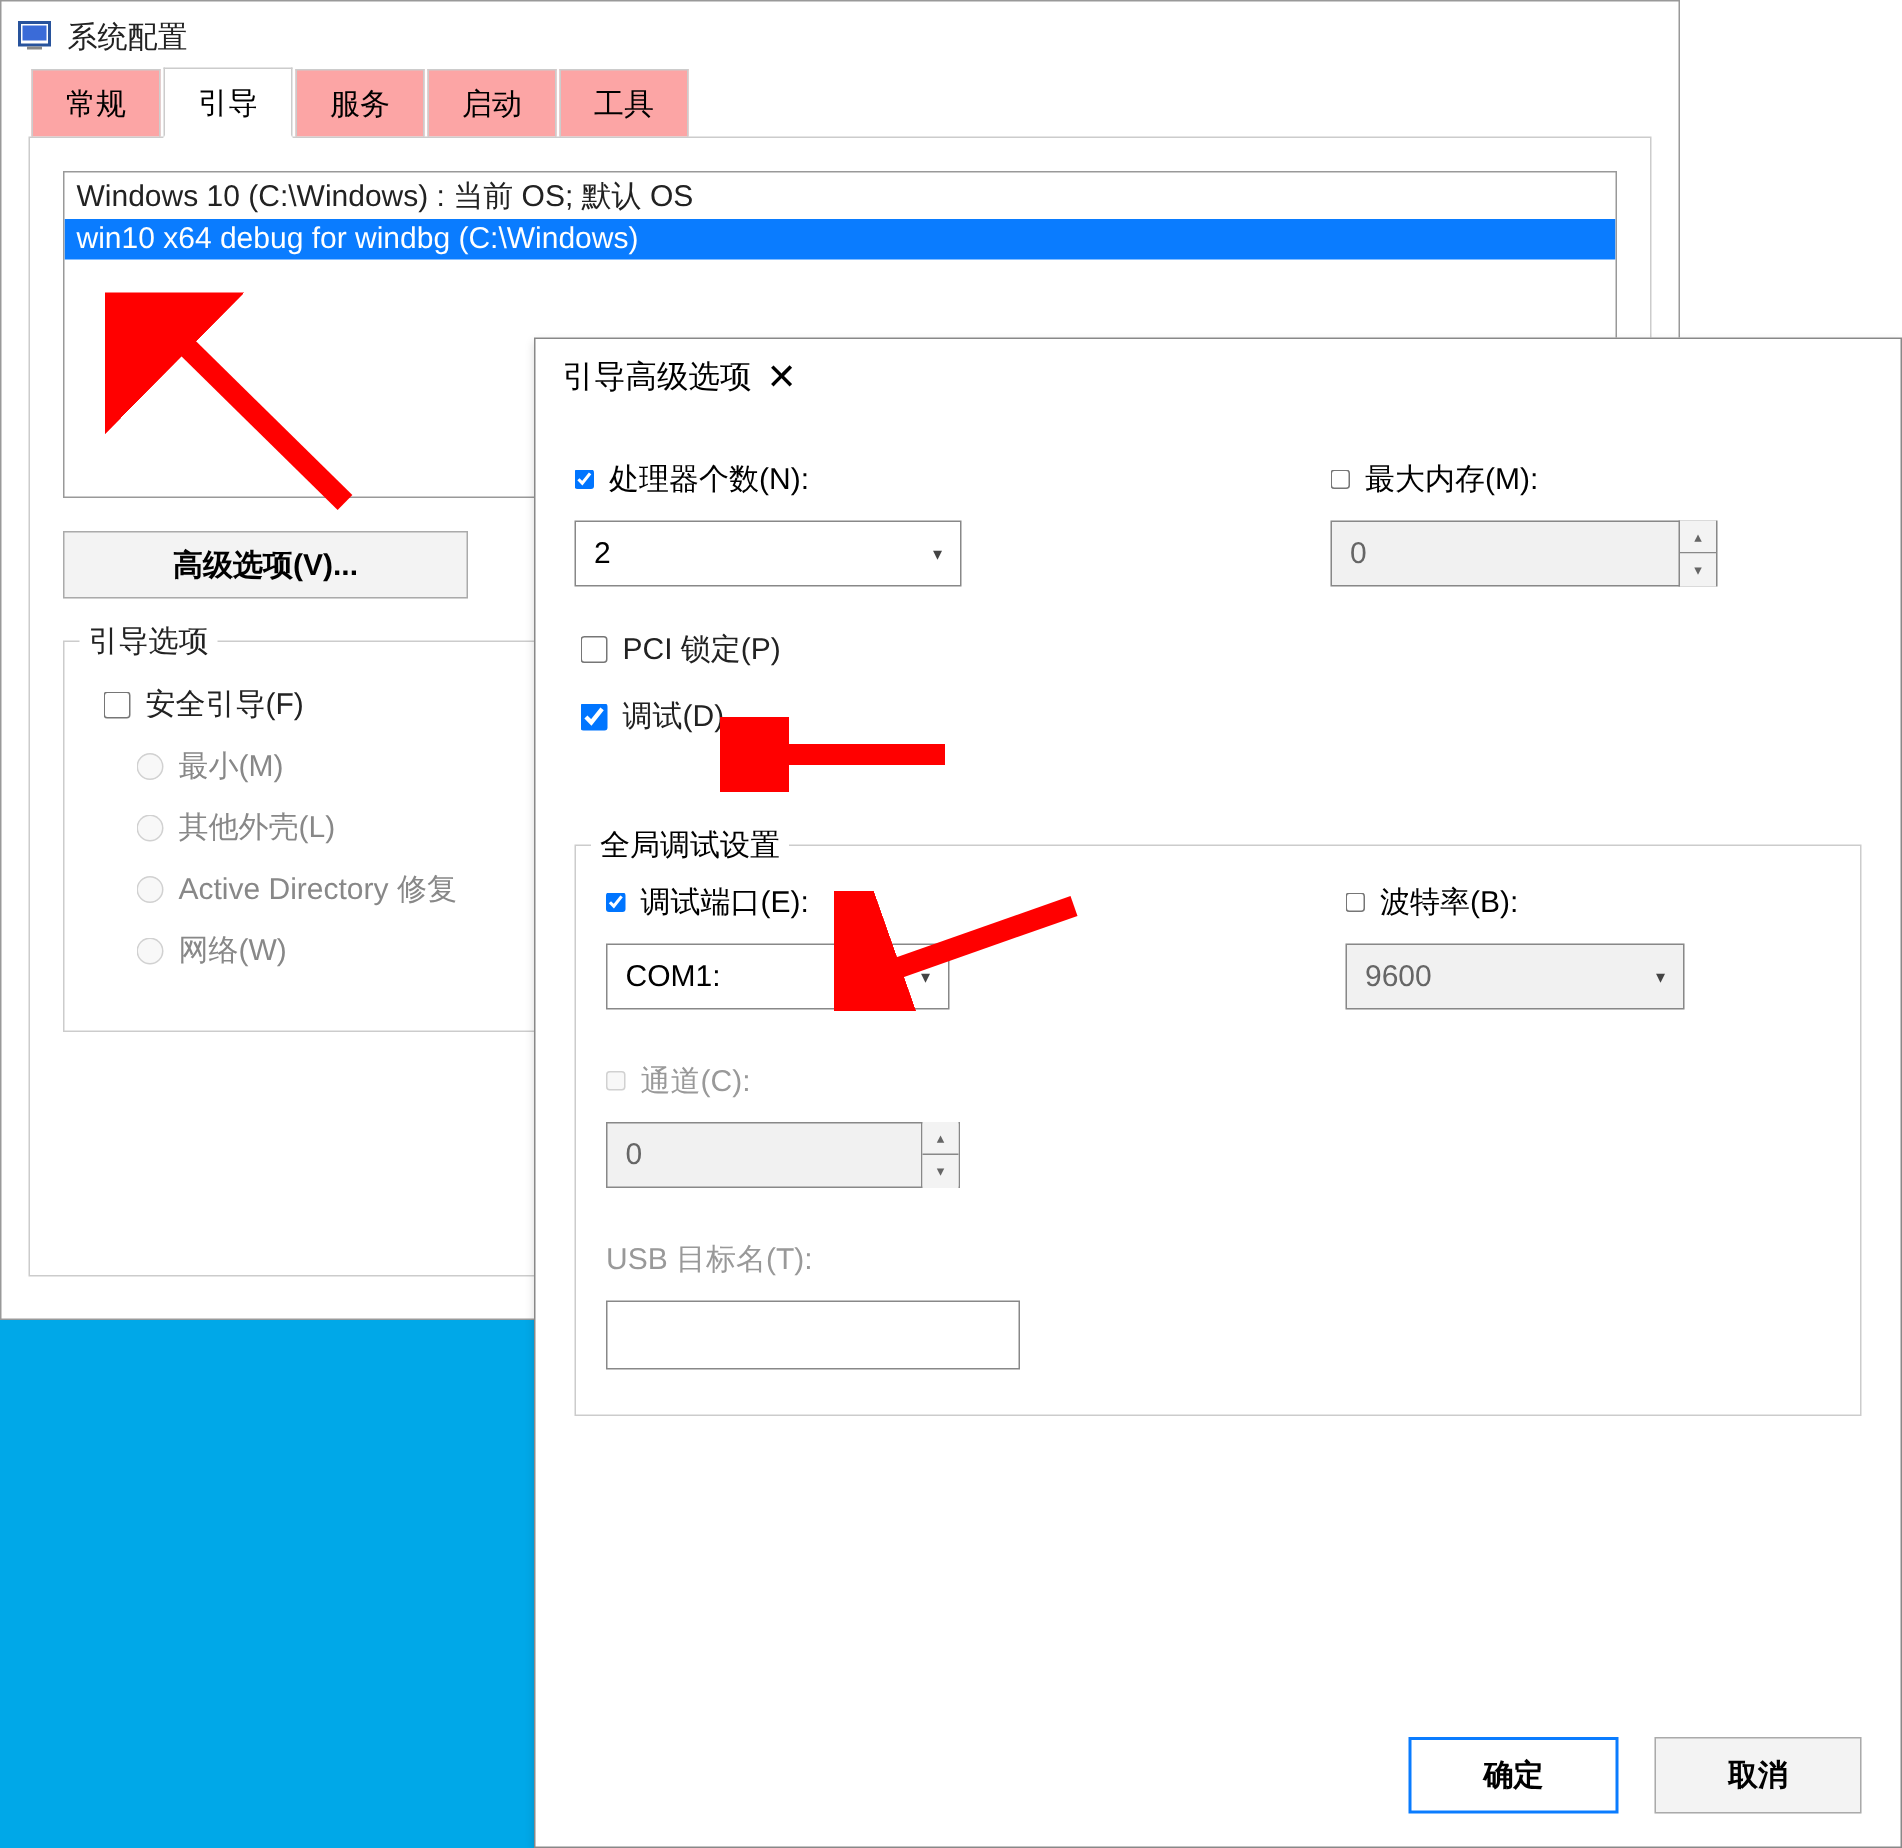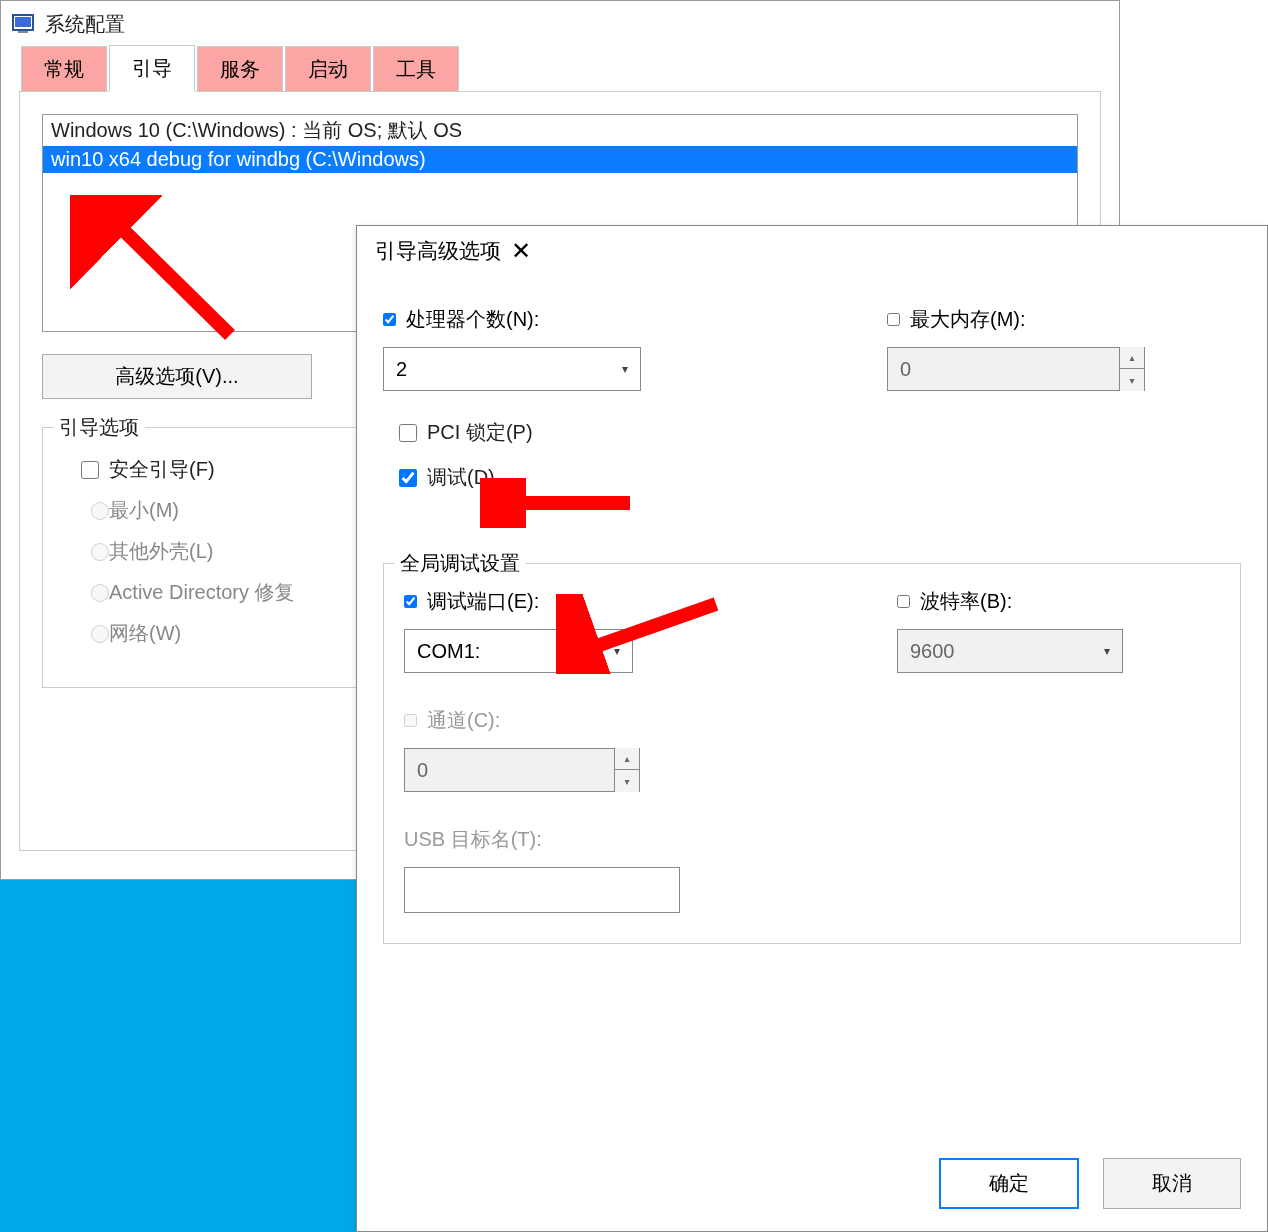--- a/index.html
+++ b/index.html
@@ -13,29 +13,29 @@
 
 .tabs { display: flex; padding-left: 20px; height: 44px; align-items: flex-end; }
 .tab { padding: 9px 22px 8px; font-size: 20px; border: 1px solid #ccc; border-bottom: none; background: #fca5a5; cursor: pointer; margin-right: 2px; }
 .tab.active { background: #fff; position: relative; z-index: 2; border-bottom: 2px solid #fff; margin-bottom: -1px; }
 .tab-body { border: 1px solid #ccc; margin: 0 18px; padding: 22px; position: relative; height: 760px; }
 
 .boot-list { border: 1px solid #999; height: 218px; overflow: hidden; background: #fff; }
 .boot-row { padding: 2px 8px; font-size: 20px; color: #222; }
 .boot-row.sel { background: #0a7cff; color: #fff; }
 
-.btn { border: 1px solid #aaa; background: #f3f3f3; padding: 8px 18px; font-size: 20px; cursor: pointer; }
+.btn { border: 1px solid #aaa; background: #f3f3f3; padding: 8px 18px; font-size: 20px; cursor: pointer; font-weight: bold; }
 .btn-row { margin-top: 22px; display: flex; gap: 20px; }
 
 .groupbox { border: 1px solid #ccc; margin-top: 28px; padding: 18px 22px 26px; position: relative; width: 360px; }
 .groupbox > .legend { position: absolute; top: -14px; left: 10px; background: #fff; padding: 0 6px; font-size: 20px; color: #222; }
 
-.chk { display: flex; align-items: center; gap: 10px; font-size: 20px; color: #222; margin: 10px 16px; }
+.chk { display: flex; align-items: center; gap: 10px; font-size: 20px; color: #222; margin: 10px 4px; }
 .chk input[type=checkbox] { width: 18px; height: 18px; }
-.radio { display: flex; align-items: center; font-size: 20px; color: #888; margin: 14px 0 14px 26px; }
+.radio { display: flex; align-items: center; gap: 10px; font-size: 20px; color: #888; margin: 14px 0 14px 26px; }
 .radio input[type=radio] { width: 18px; height: 18px; }
 
 
 .blackbar { position: absolute; left: 0; top: 855px; width: 1120px; height: 30px; background: #000; z-index: -1; }
 .cyanbar { position: absolute; left: 0; top: 880px; width: 360px; height: 352px; background: #00a8e8; z-index: -1; }
 
 
 .adv-dialog { position: absolute; left: 356px; top: 225px; width: 912px; height: 1007px; background: #fff; border: 1px solid #888; box-shadow: 0 2px 6px rgba(0,0,0,.15); }
 .adv-title { height: 50px; display: flex; align-items: center; justify-content: flex-start; padding: 0 18px; font-size: 21px; }
 .close-x { font-size: 24px; cursor: pointer; padding: 4px 10px; }

